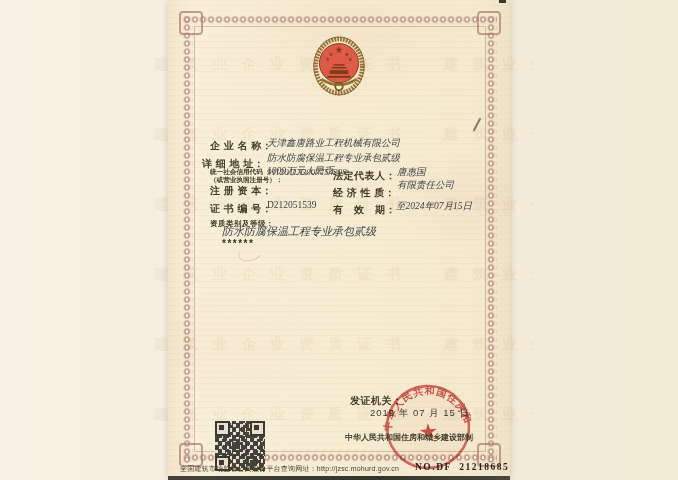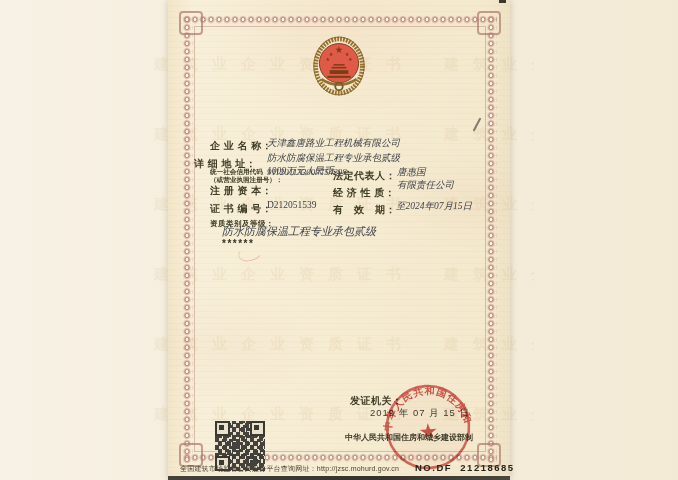--- a/index.html
+++ b/index.html
@@ -48,21 +48,21 @@
   .imprint{position:absolute;left:176px;top:432px;width:130px;text-align:center;font-size:8px;font-weight:bold;color:#3c3a2a;white-space:nowrap;}
   .qr{position:absolute;left:47px;top:421px;width:50px;height:50px;background:
       repeating-conic-gradient(#30302c 0% 25%, transparent 0% 50%) 0 0/7px 7px,
       repeating-conic-gradient(transparent 0% 25%, #30302c 0% 50%) 3px 2px/9px 9px,
       #e8e0cc;opacity:.9;}
   .qr .finder{position:absolute;width:11px;height:11px;border:2.5px solid #26261f;background:#e8e0cc;}
   .qr .finder i{position:absolute;left:2px;top:2px;width:4.5px;height:4.5px;background:#26261f;display:block;}
   .qr .f1{left:0;top:0;} .qr .f2{right:0;top:0;} .qr .f3{left:0;bottom:0;}
   .footer-url{position:absolute;left:12px;top:464px;font-size:7px;color:#4a4330;letter-spacing:.2px;white-space:nowrap;}
   .serial{position:absolute;left:247px;top:462px;font-size:9.5px;font-weight:bold;color:#23221c;
-    letter-spacing:1.5px;white-space:pre;font-family:Liberation Sans, sans-serif;}
+    letter-spacing:1.5px;white-space:pre;font-family:Liberation Serif, serif;}
   .bottom-edge{position:absolute;left:0;bottom:0;width:342px;height:4px;background:linear-gradient(90deg,#44423a,#35342c 60%,#4a473d);}
   .top-tick{position:absolute;right:4px;top:0;width:7px;height:3px;background:#3a382f;}
   .pen-mark{position:absolute;left:308px;top:117px;width:2px;height:15px;background:rgba(70,66,58,.65);transform:rotate(28deg);border-radius:2px;}
   .scribble{position:absolute;left:70px;top:246px;width:22px;height:13px;border:1.5px solid rgba(216,120,115,.4);
     border-color:transparent transparent rgba(216,120,115,.42) rgba(216,120,115,.3);border-radius:50%;transform:rotate(-15deg);}
 </style>
 </head>
 <body>
 
 <div class="stage">
@@ -100,21 +100,21 @@
       <rect x="20" y="37.5" width="20" height="4" fill="#7b3c18"></rect>
       <rect x="17.5" y="43.5" width="25" height="2.2" fill="#7b3c18"></rect>
       <path d="M11,47 Q30,59 49,47" fill="none" stroke="#8a661f" stroke-width="3" opacity=".9"></path>
       <circle cx="30" cy="55" r="4" fill="none" stroke="#7c5c22" stroke-width="2"></circle>
     </svg>
 
 
     <div class="lbl" style="left:42px;top:139px">企 业 名 称：</div>
     <div class="val" style="left:99px;top:137px">天津鑫唐路业工程机械有限公司</div>
 
-    <div class="lbl" style="left:26px;top:157px">详 细 地 址：</div>
+    <div class="lbl" style="left:34px;top:157px">详 细 地 址：</div>
     <div class="val" style="left:99px;top:152px">防水防腐保温工程专业承包贰级</div>
 
     <div class="small-lbl" style="left:42px;top:168px">统一社会信用代码</div>
     <div class="small-lbl" style="left:42px;top:176px">（或营业执照注册号）：</div>
     <div class="val" style="left:99px;top:167px;font-size:9px">911201133003754298</div>
     <div class="lbl" style="left:165px;top:169px">法定代表人：</div>
     <div class="val" style="left:229px;top:166px">唐惠国</div>
 
     <div class="lbl" style="left:42px;top:184px">注 册 资 本：</div>
     <div class="val" style="left:99px;top:165px">1000万元人民币</div>

